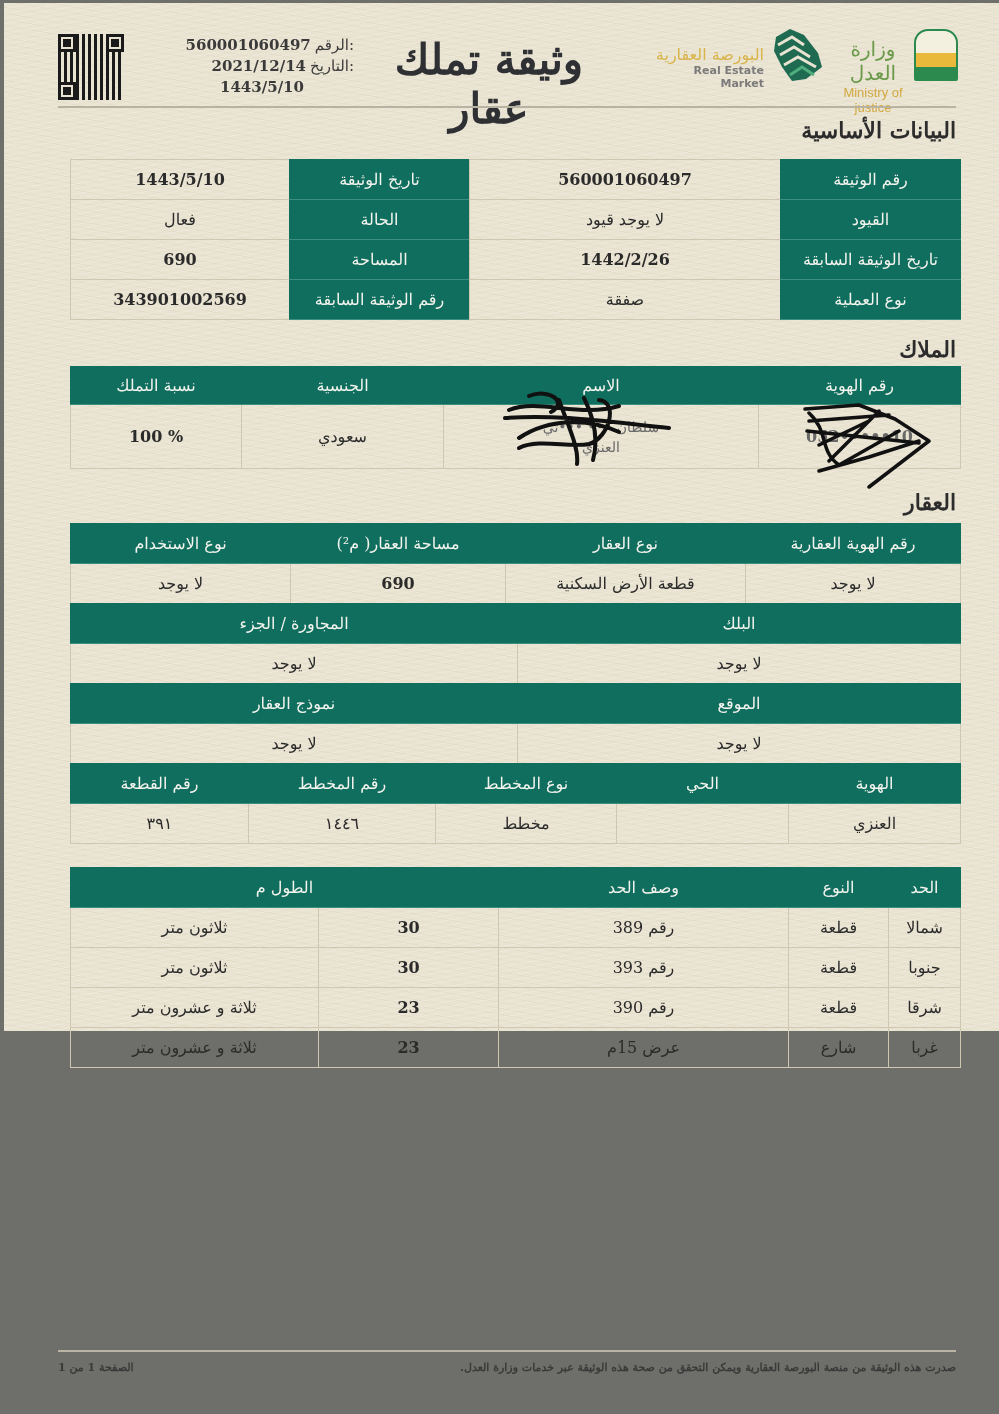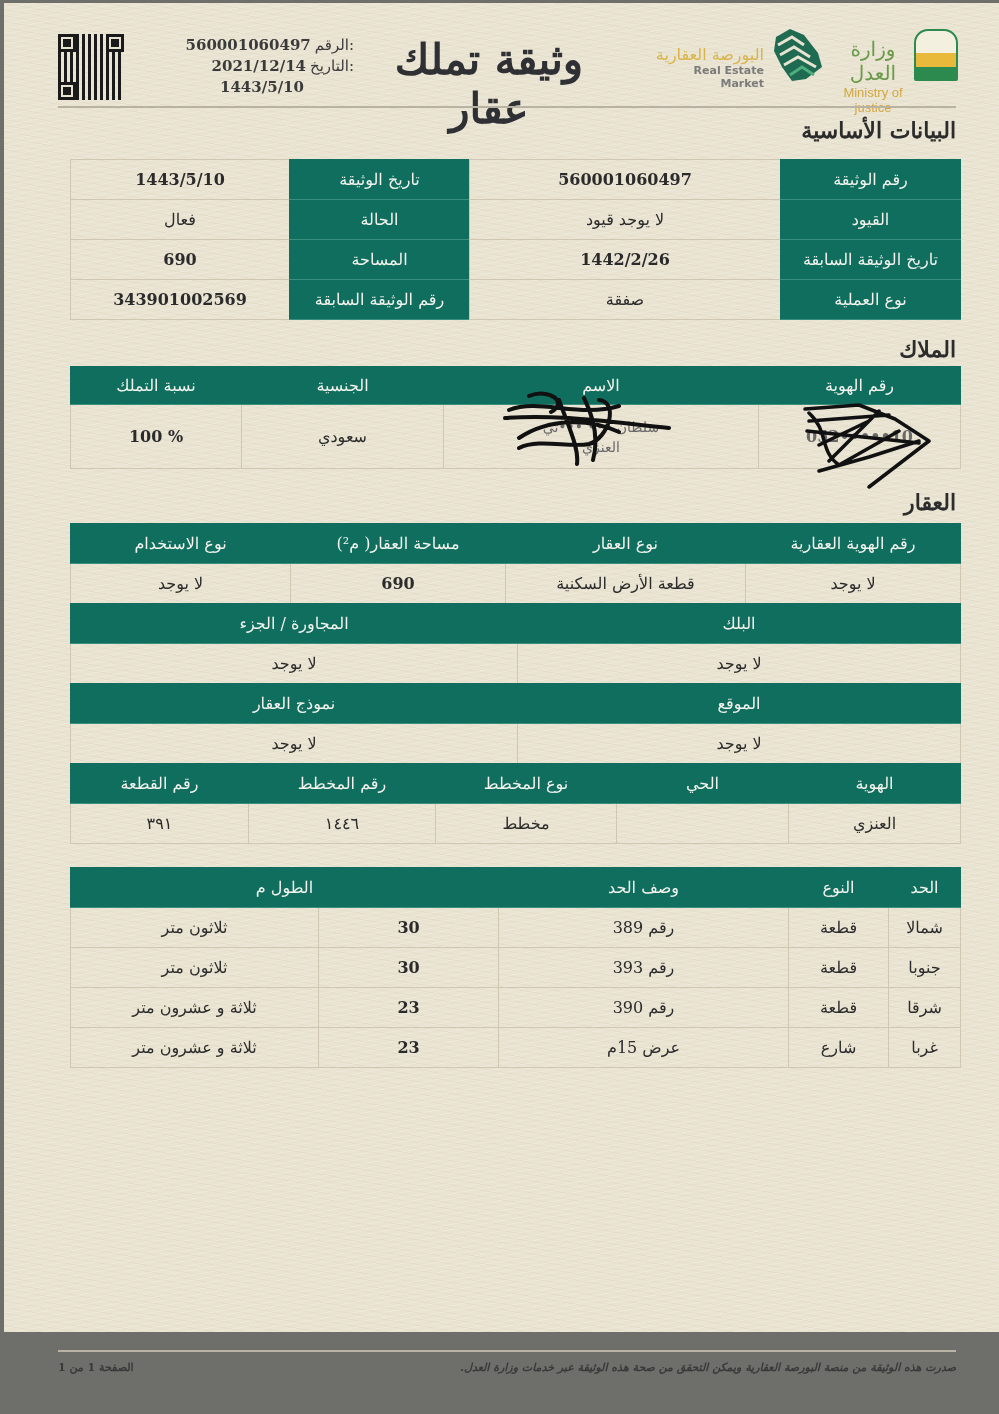--- a/index.html
+++ b/index.html
@@ -5,21 +5,21 @@
   * { box-sizing: border-box; margin: 0; padding: 0; }
   html, body { width: 999px; height: 1414px; overflow: hidden; }
   body {
     background: #6e6e6a;
     font-family: "DejaVu Serif", "Liberation Serif", serif;
     color: #2b2b2b;
   }
   .page {
     position: absolute;
     left: 4px; top: 3px;
-    width: 995px; height: 1329px;
+    width: 995px; height: 1028px;
     background-color: #e9e3d1;
     background-image:
       repeating-linear-gradient(170deg, rgba(255,255,255,0.18) 0px, rgba(255,255,255,0.18) 1px, transparent 1px, transparent 5px),
       repeating-linear-gradient(10deg, rgba(180,170,140,0.10) 0px, rgba(180,170,140,0.10) 1px, transparent 1px, transparent 6px);
   }
   .abs { position: absolute; }
 
   
   .qr {
     left: 54px; top: 31px; width: 66px; height: 66px;
@@ -71,21 +71,21 @@
     left: 508px; top: 450px; width: 160px;
     text-align: center; color: rgba(255,255,255,0.55); pointer-events: none;
     font-family: "DejaVu Sans", sans-serif;
   }
   .watermark .big { font-size: 64px; line-height: 70px; font-weight: bold; color: rgba(240,240,232,0.6); }
   .watermark .url { font-size: 20px; color: rgba(255,255,255,0.8); margin-top: -8px; }
 
   .scribble { pointer-events: none; }
 
   .footer-line { left: 54px; right: 43px; top: 1347px; height: 2px; background: #bab4a4; }
-  .footer-text { right: 43px; top: 1358px; font-size: 11px; color: #3a3a3a; direction: rtl; font-weight: bold; font-style: italic; }
+  .footer-text { right: 43px; top: 1358px; font-size: 11px; color: #3a3a3a; direction: rtl; font-weight: bold; }
   .footer-page { left: 54px; top: 1358px; font-size: 11px; color: #3a3a3a; direction: rtl; font-weight: bold; }
 </style>
 </head>
 <body>
 
 <div class="page">
 
   <div class="abs qr">
     <div class="finder" style="left:3px;top:3px"></div>
     <div class="finder" style="left:51px;top:3px"></div>

